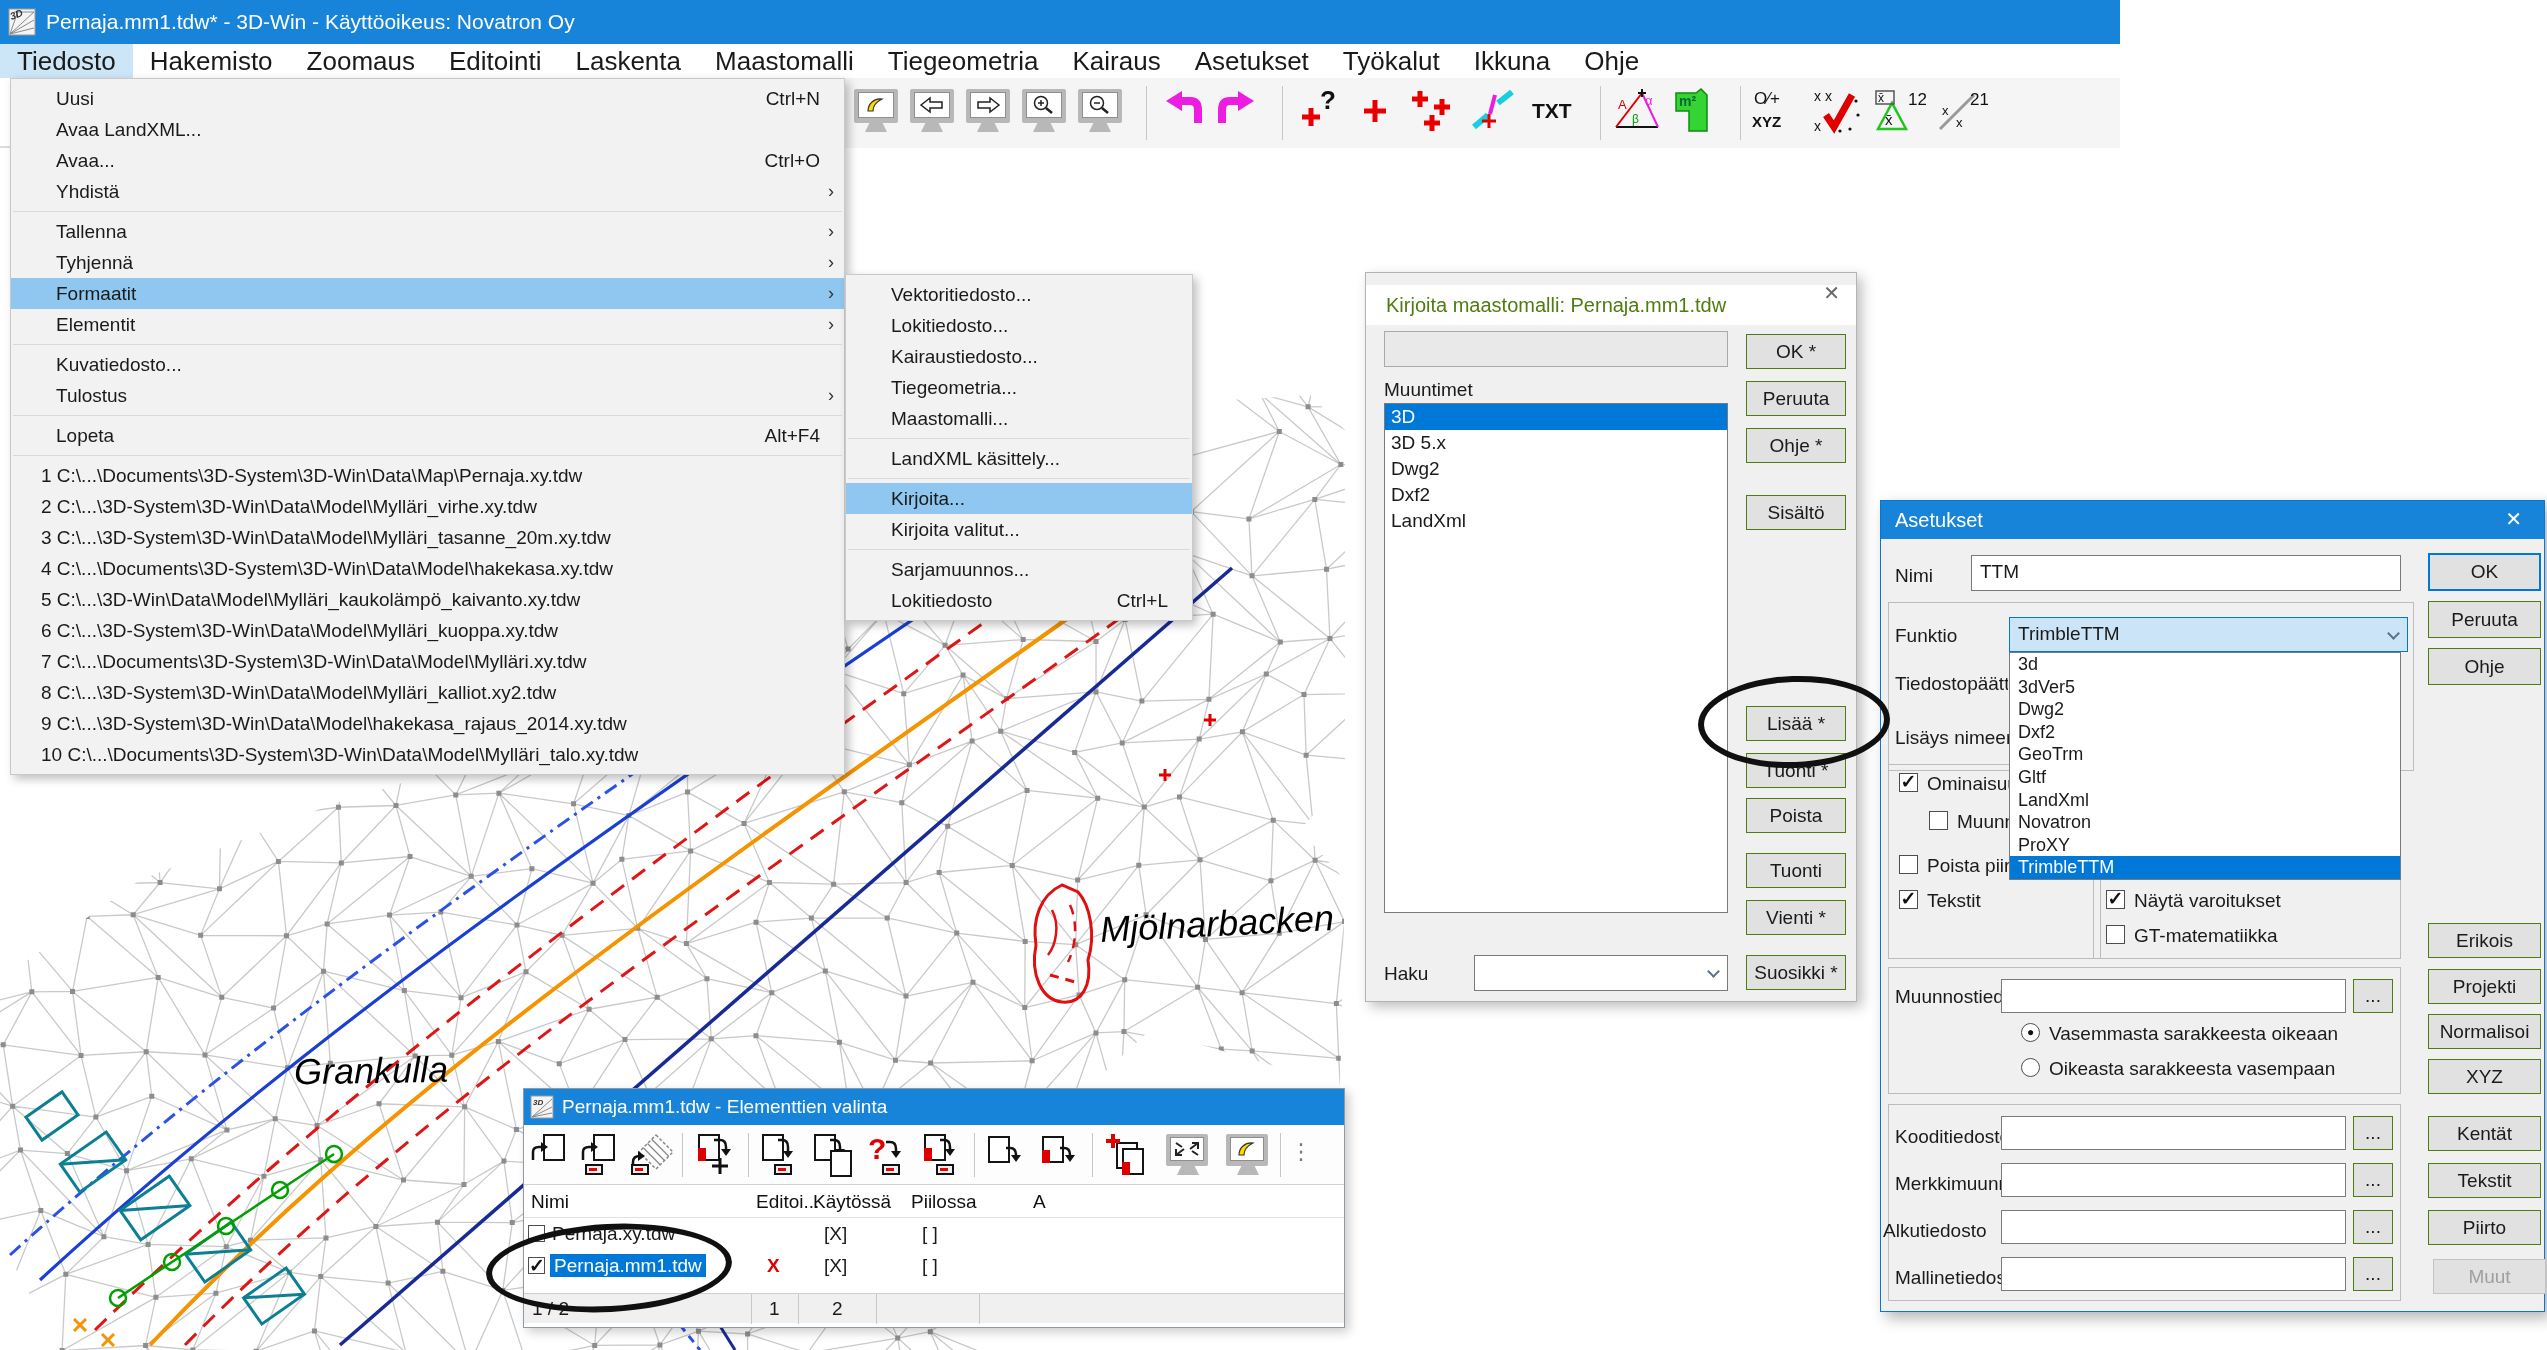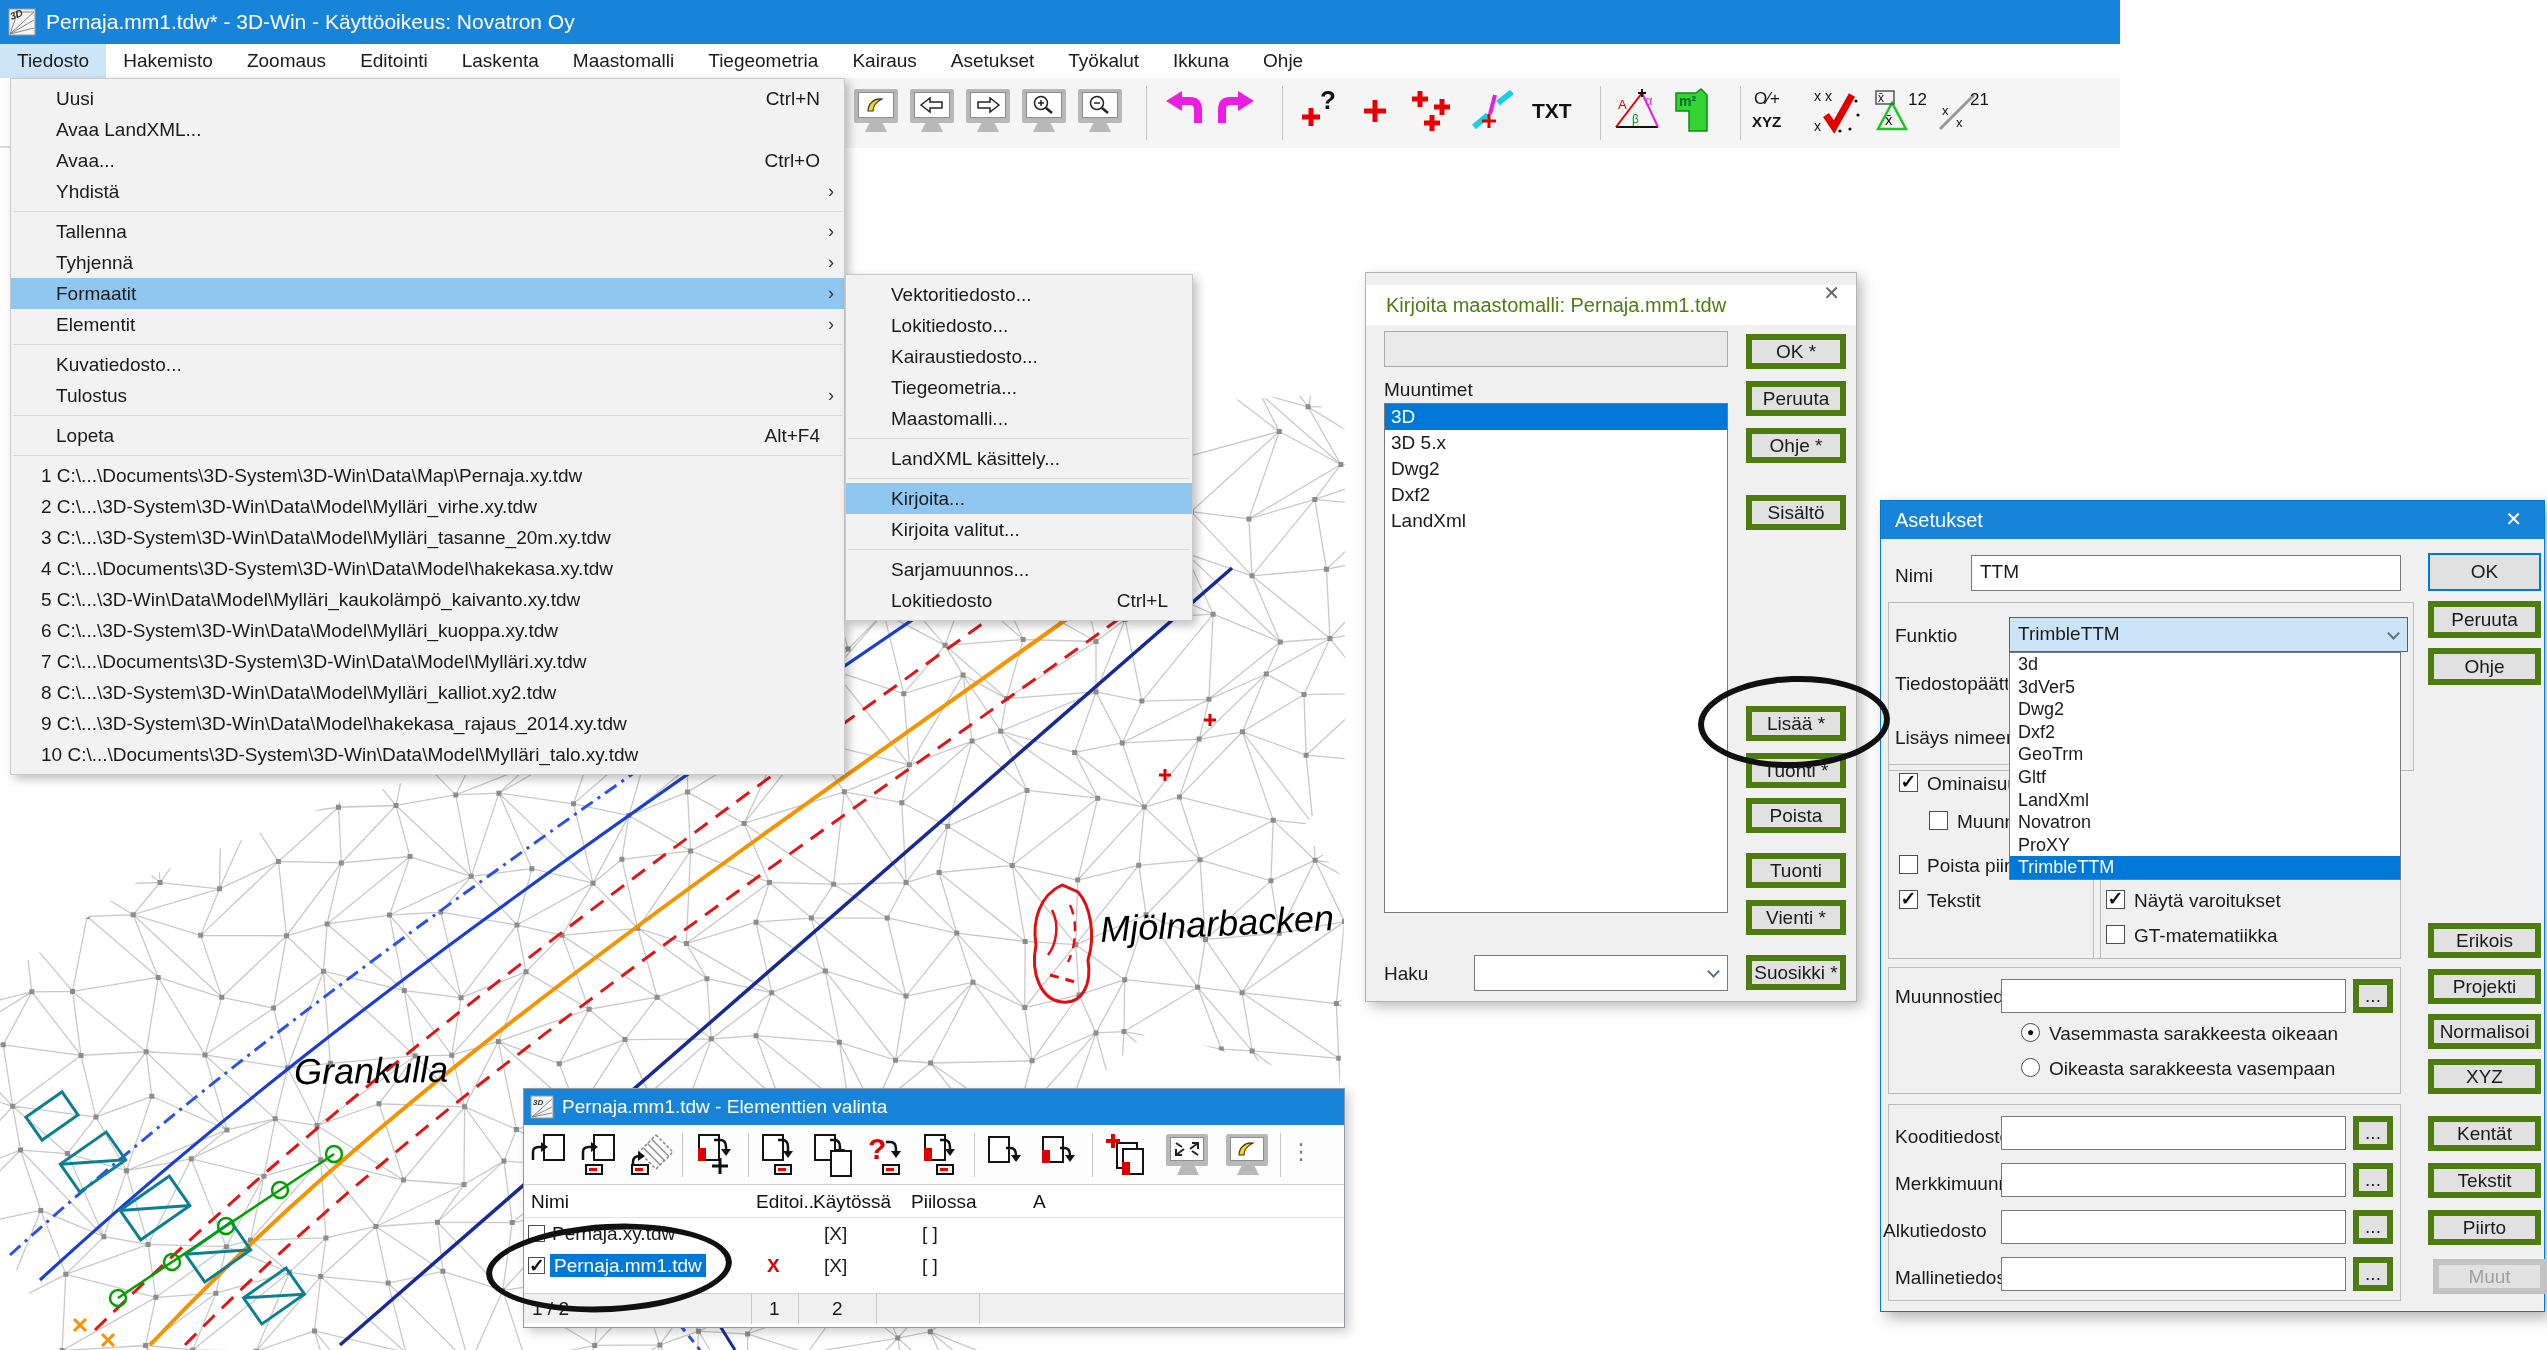--- a/index.html
+++ b/index.html
@@ -3,21 +3,21 @@
 <meta charset="utf-8">
 <style>
   *{margin:0;padding:0;box-sizing:border-box}
   html,body{background:#fff}
   #screen{position:relative;width:2547px;height:1350px;background:#fff;overflow:hidden;
           font-family:"Liberation Sans",sans-serif;color:#1a1a1a}
   .abs{position:absolute}
   
   #titlebar{left:0;top:0;width:2120px;height:44px;background:#1884d9;color:#fff;display:flex;align-items:center}
   #titlebar .ttl{font-size:21px;margin-left:10px}
-  #menubar{left:0;top:44px;width:2120px;height:34px;background:#fff;font-size:19px}
+  #menubar{left:0;top:44px;width:2120px;height:34px;background:#fff;font-size:26px}
   .mb-item{display:inline-block;padding:0 17px;line-height:34px;cursor:default}
   .mb-item.hl{background:#cce6f7}
   #toolbar{left:845px;top:78px;width:1275px;height:70px;background:#f5f5f5}
   #tbline{left:0;top:146px;width:2120px;height:2px;background:#dcdcdc}
   #appedge{left:2118px;top:0;width:2px;height:148px;background:#d8d8d8}
   .tsep{position:absolute;top:8px;width:1px;height:54px;background:#c6c6c6}
   .ticon{position:absolute;top:9px;width:48px;height:52px}
   
   .mon{position:absolute;left:2px;top:2px;width:44px;height:34px;background:#b8b8b8;border-radius:2px}
   .mon .scr{position:absolute;left:4px;top:3px;width:36px;height:26px;background:#fff;border:1px solid #8e8e8e;
@@ -27,21 +27,21 @@
   
   .menu{position:absolute;background:#f2f2f2;border:1px solid #c9c9c9;box-shadow:4px 4px 9px rgba(0,0,0,.25);
         font-size:19px;padding:4px 0;z-index:40}
   .mi{height:31px;line-height:31px;padding-left:45px;position:relative;white-space:nowrap}
   .mi.recent{padding-left:30px}
   .mi .sc{position:absolute;right:24px}
   .mi .ch{position:absolute;right:10px;font-size:18px;color:#333}
   .mi.hl{background:#8fc7f0}
   .msep{height:1px;background:#d9d9d9;margin:4px 2px}
   
-  .btn{position:absolute;background:#e1e1e1;border:6px solid #4d7c0f;font-size:19px;
+  .btn{position:absolute;background:#e1e1e1;border:1px solid #4d7c0f;font-size:19px;
        display:flex;align-items:center;justify-content:center;font-family:"Liberation Sans",sans-serif}
   .btn.def{border:2px solid #0078d7}
   .btn.dis{color:#9f9f9f;border-color:#c3c3c3}
   .fld{position:absolute;background:#fff;border:1px solid #7a7a7a;font-size:19px;line-height:32px;padding-left:8px}
   .fld.dis{background:#e9e9e9;border-color:#aaa}
   .lbl{position:absolute;font-size:19px;white-space:nowrap;overflow:hidden}
   .gb{position:absolute;border:1px solid #bcbcbc}
   .cb{position:absolute;width:19px;height:19px;background:#fff;border:1px solid #4d4d4d}
   .cb span{display:block;font-size:19px;font-weight:bold;line-height:16px;text-align:center;color:#111}
   .rd{position:absolute;width:19px;height:19px;background:#fff;border:1px solid #4d4d4d;border-radius:50%}

